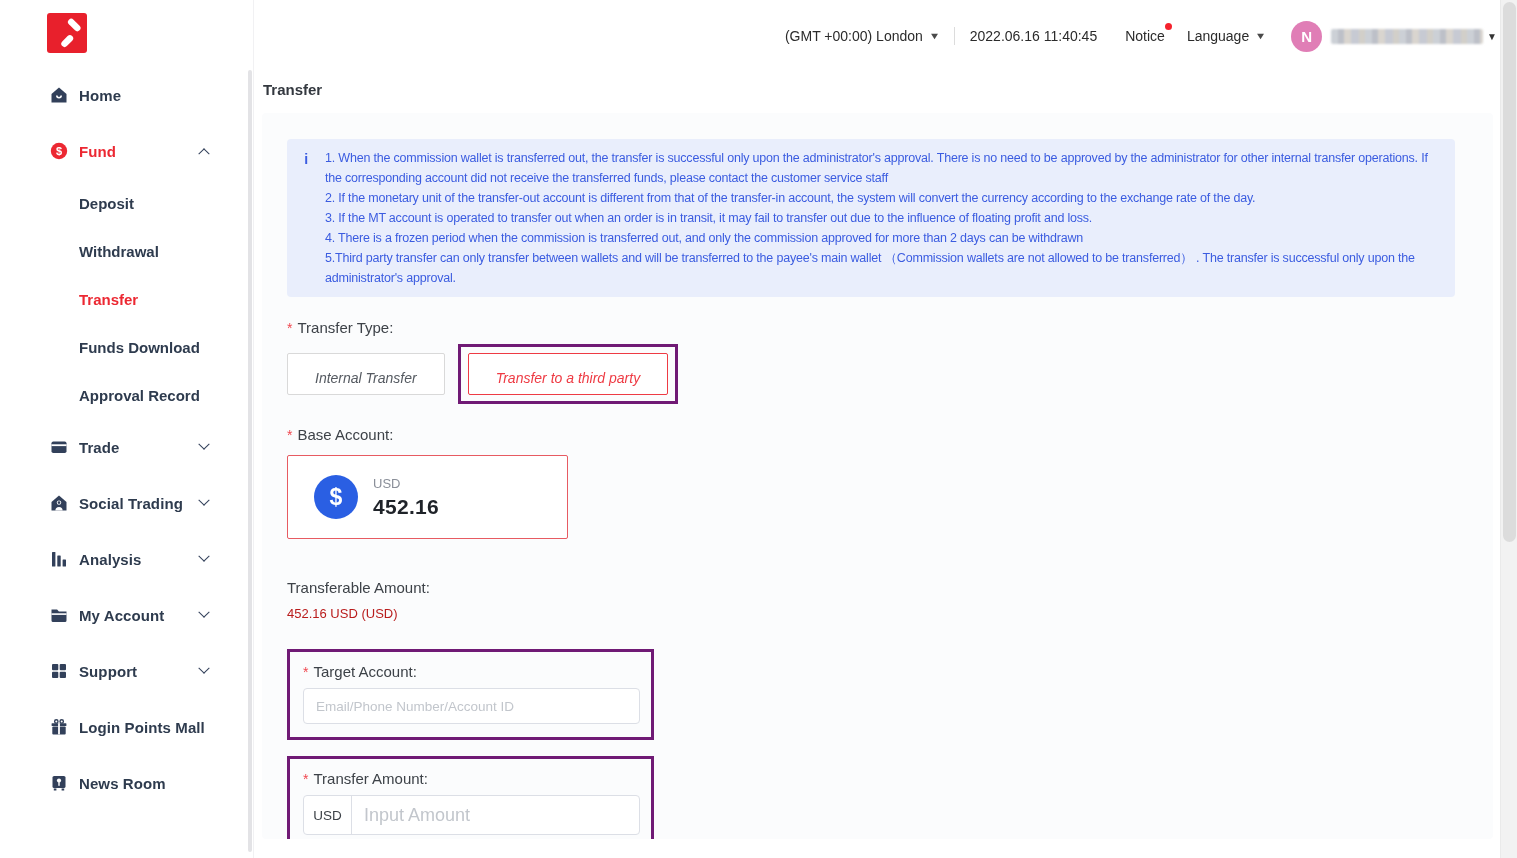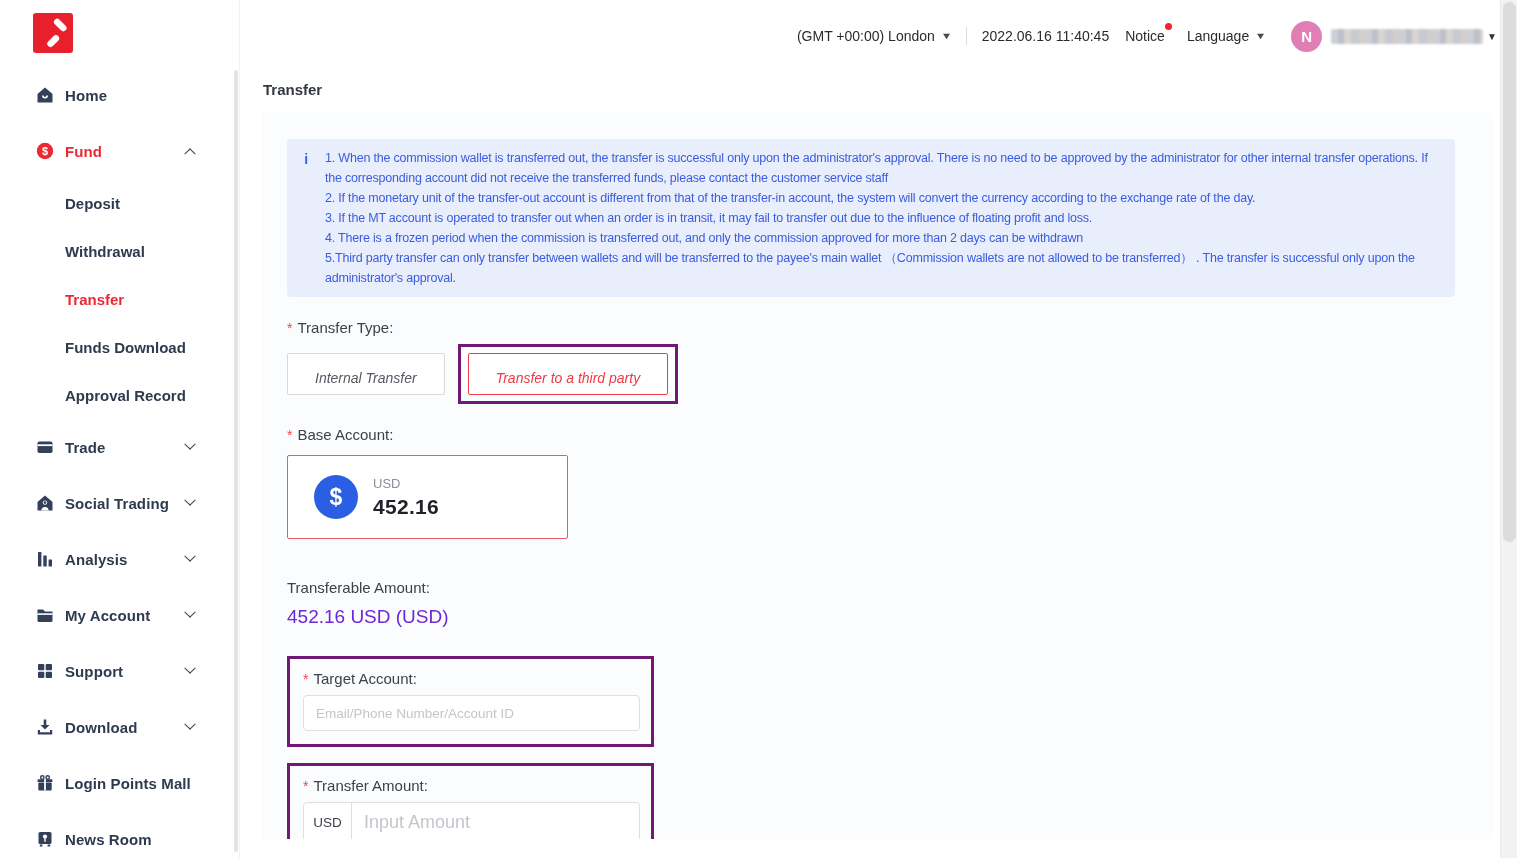--- a/index.html
+++ b/index.html
@@ -1,20 +1,20 @@
 <!DOCTYPE html>
 <html><head>
 <meta charset="utf-8">
 <style>
   * { margin:0; padding:0; box-sizing:border-box; }
   html,body { width:1517px; height:858px; overflow:hidden; background:#fff;
     font-family:"Liberation Sans","DejaVu Sans",sans-serif; }
 
   
-  .sidebar { position:fixed; left:0; top:0; width:240px; height:858px; background:#fff;
+  .sidebar { position:fixed; left:14px; top:0; width:240px; height:858px; background:#fff;
     border-right:1px solid #f1f1f3; z-index:5; }
   .logo { margin:13px 0 6px 33px; width:40px; height:40px; display:block; }
   .nav { margin-top:14px; }
   .nav-item { display:flex; align-items:center; height:56px; padding:0 45px 0 36px;
     color:#2e3b4e; font-size:15px; font-weight:700; cursor:pointer; }
   .nav-item .nico { width:18px; height:18px; margin-right:11px; flex:0 0 18px; display:flex; align-items:center; justify-content:center; }
   .nav-label { letter-spacing:.1px; }
   .sub-item { display:flex; align-items:center; height:48px; padding-left:65px;
     color:#2e3b4e; font-size:15px; font-weight:700; cursor:pointer; }
   .red { color:#ec2832; }
@@ -25,21 +25,21 @@
   .side-thumb { position:absolute; right:1px; top:70px; bottom:6px; width:4px;
     background:#e3e3e6; border-radius:2px; }
 
   
   .main { margin-left:240px; width:1277px; height:858px; position:relative; background:#fff; }
   .topbar { height:72px; display:flex; align-items:center; justify-content:flex-end;
     padding-right:20px; font-size:14px; color:#2b2b2b; }
   .tb-item { display:flex; align-items:center; cursor:pointer; white-space:nowrap; }
   .caret { font-size:9px; color:#4a4a4a; margin-left:7px; transform:scaleX(1.3); }
   .tb-divider { width:1px; height:18px; background:#dcdcdc; margin:0 15px; }
-  .tb-datetime { margin-right:16px; cursor:default; }
+  .tb-datetime { margin-right:28px; cursor:default; }
   .notice-wrap { position:relative; margin-right:22px; }
   .ndot { position:absolute; top:-5px; right:-7px; width:7px; height:7px; border-radius:50%; background:#f5222d; }
   .lang { margin-right:26px; }
   .avatar { width:31px; height:31px; border-radius:50%; background:#e07eb6; color:#fff;
     display:flex; align-items:center; justify-content:center; font-size:15px; font-weight:700; margin-right:9px; }
   .user-mosaic { width:152px; height:15px; border-radius:2px;
     background:repeating-linear-gradient(90deg,#ccd0d6 0 7px,#bdc0c8 7px 13px,#d9d5cf 13px 20px,#c7cad3 20px 28px,#d2cfc9 28px 34px);
     filter:blur(1.2px); }
   .user-caret { font-size:10px; color:#333; margin-left:4px; }
 
@@ -64,21 +64,21 @@
   .annot-btn { padding:6px 7px; margin-left:13px; }
 
   .base-card { margin-top:12px; width:281px; height:84px; background:#fff;
     border:1px solid #e75b62; border-radius:2px; display:flex; align-items:center; padding-left:26px; cursor:pointer; }
   .dollar-circle { width:44px; height:44px; border-radius:50%; background:#2a5fe3; color:#fff;
     display:flex; align-items:center; justify-content:center; font-size:23px; font-weight:700; margin-right:15px; }
   .base-cur { font-size:13px; color:#8a8f99; margin-bottom:4px; }
   .base-amt { font-size:21px; color:#1f2329; font-weight:600; letter-spacing:.3px; }
 
   .t-label { margin-top:40px; font-size:15px; color:#3d4248; }
-  .t-value { margin-top:10px; font-size:19px; color:#6d28d9; }
+  .t-value { margin-top:10px; font-size:13px; color:#b91c1c; }
 
   .annot-field { width:367px; padding:11px 13px 13px 13px; margin-top:28px; }
   .annot-field .field-label { margin-top:0; }
   .fld-input { margin-top:8px; width:337px; height:36px; border:1px solid #dcdfe6; border-radius:4px;
     background:#fff; padding:0 12px; font-size:13.5px; color:#333; font-family:inherit; outline:none; display:block; }
   .fld-input::placeholder { color:#c2c6cc; }
   .amt-annot { margin-top:16px; }
   .input-group { margin-top:8px; width:337px; height:40px; border:1px solid #dcdfe6; border-radius:4px;
     background:#fff; display:flex; align-items:stretch; }
   .prefix { width:48px; display:flex; align-items:center; justify-content:center;
@@ -193,30 +193,20 @@
             <rect x="2" y="2" width="6.3" height="6.3" rx="1"></rect>
             <rect x="9.7" y="2" width="6.3" height="6.3" rx="1"></rect>
             <rect x="2" y="9.7" width="6.3" height="6.3" rx="1"></rect>
             <rect x="9.7" y="9.7" width="6.3" height="6.3" rx="1"></rect>
           </svg>
       </span>
       <span class="nav-label">Support</span>
       <span class="chev down"></span>
     </div>
 
-    <div class="nav-item">
-      <span class="nico">
-        <svg width="18" height="18" viewBox="0 0 18 18" fill="#32405a">
-            <path d="M7.7 1.5 h2.6 v5.5 h3.2 L9 11.6 4.5 7 h3.2 Z"></path>
-            <path d="M1.8 12 h2.2 v2.2 h10 V12 h2.2 v4.4 H1.8 Z"></path>
-          </svg>
-      </span>
-      <span class="nav-label">Download</span>
-      <span class="chev down"></span>
-    </div>
 
     <div class="nav-item">
       <span class="nico">
         <svg width="18" height="18" viewBox="0 0 18 18" fill="#32405a">
             <circle cx="6.3" cy="3.4" r="1.7" fill="none" stroke="#32405a" stroke-width="1.4"></circle>
             <circle cx="11.7" cy="3.4" r="1.7" fill="none" stroke="#32405a" stroke-width="1.4"></circle>
             <rect x="1.6" y="5.2" width="14.8" height="2.8" rx="0.6"></rect>
             <rect x="2.3" y="8.6" width="13.4" height="7.8" rx="1"></rect>
             <rect x="8.1" y="5.2" width="1.8" height="11.2" fill="#fff"></rect>
           </svg>

